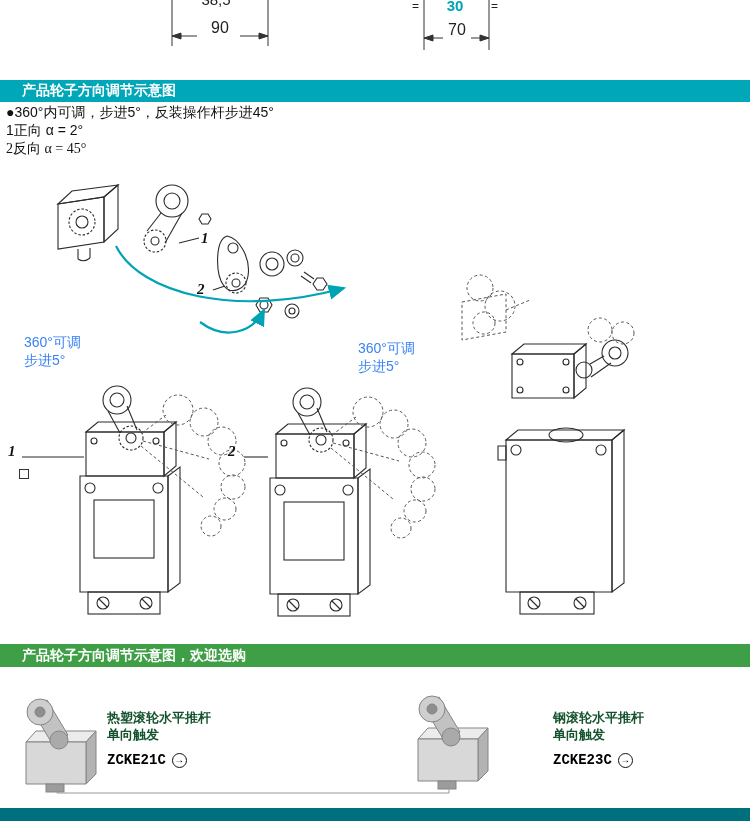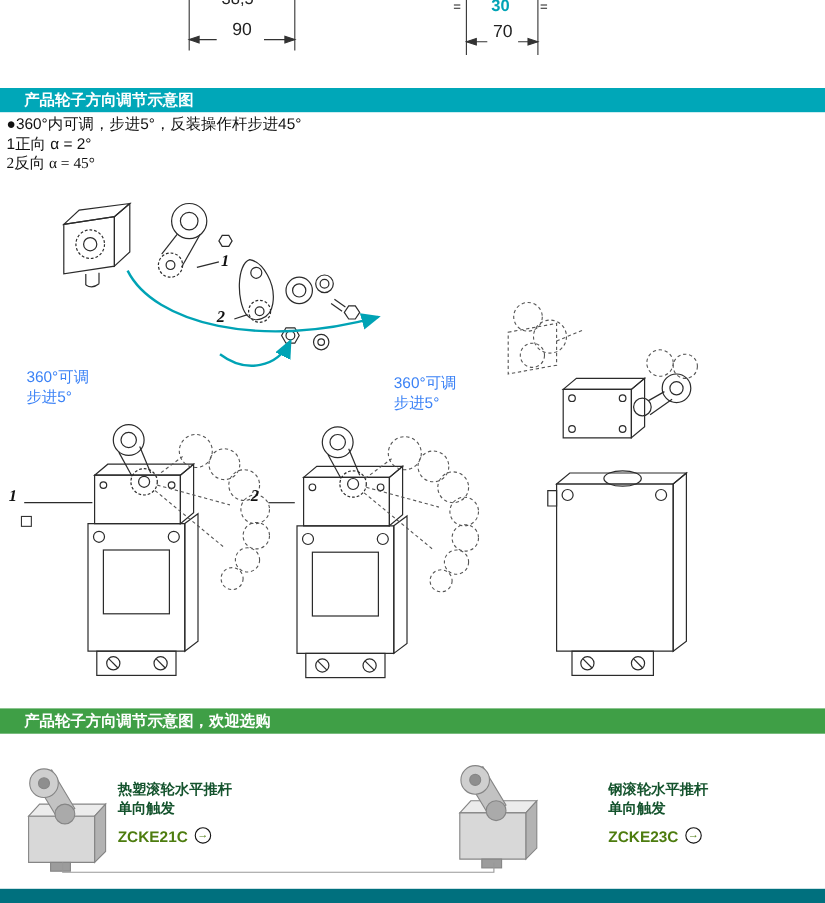--- a/index.html
+++ b/index.html
@@ -13,21 +13,21 @@
   .dim-teal { color:#00a3b5; font-weight:bold; font-size:15px; }
   .bar { position:absolute; left:0; width:750px; color:#fff; font-weight:bold; font-size:14px; display:flex; align-items:center; padding-left:22px; }
   .bar-teal { top:80px; height:22px; background:#00a7b8; }
   .bar-green { top:644px; height:23px; background:#3f9f46; }
   .body-line { position:absolute; left:6px; font-size:14px; color:#111; white-space:nowrap; }
   .teal-label { position:absolute; color:#3b82f6; font-weight:normal; font-size:14px; line-height:18px; }
   .callout { position:absolute; font-style:italic; font-weight:bold; font-size:15px; color:#111; font-family:"Liberation Serif", serif; }
   .legend-square { position:absolute; width:10px; height:10px; border:1.2px solid #333; background:#fff; }
   .product-text { position:absolute; width:175px; }
   .product-name { font-size:13px; font-weight:bold; line-height:17px; color:#14532d; }
-  .code-row { margin-top:9px; font-size:14px; font-weight:bold; display:flex; align-items:flex-start; color:#4d7c0f; cursor:pointer; }
+  .code-row { margin-top:9px; font-size:14px; font-weight:bold; display:flex; align-items:flex-end; color:#000000; cursor:pointer;font-family:Liberation Mono, monospace; }
   .arrow-circle { display:inline-flex; width:15px; height:15px; border:1.5px solid #111; border-radius:50%; align-items:center; justify-content:center; font-size:10px; line-height:1; margin-left:6px; }
   .bottom-bar { position:absolute; left:0; top:808px; width:750px; height:13px; background:#00707e; }
 </style>
 </head>
 <body>
 
 <div class="page">
 
   <svg class="abs" style="left:0; top:0;" width="750" height="75" viewBox="0 0 750 75" aria-hidden="true">
     <g stroke="#333" stroke-width="1" fill="#333">

